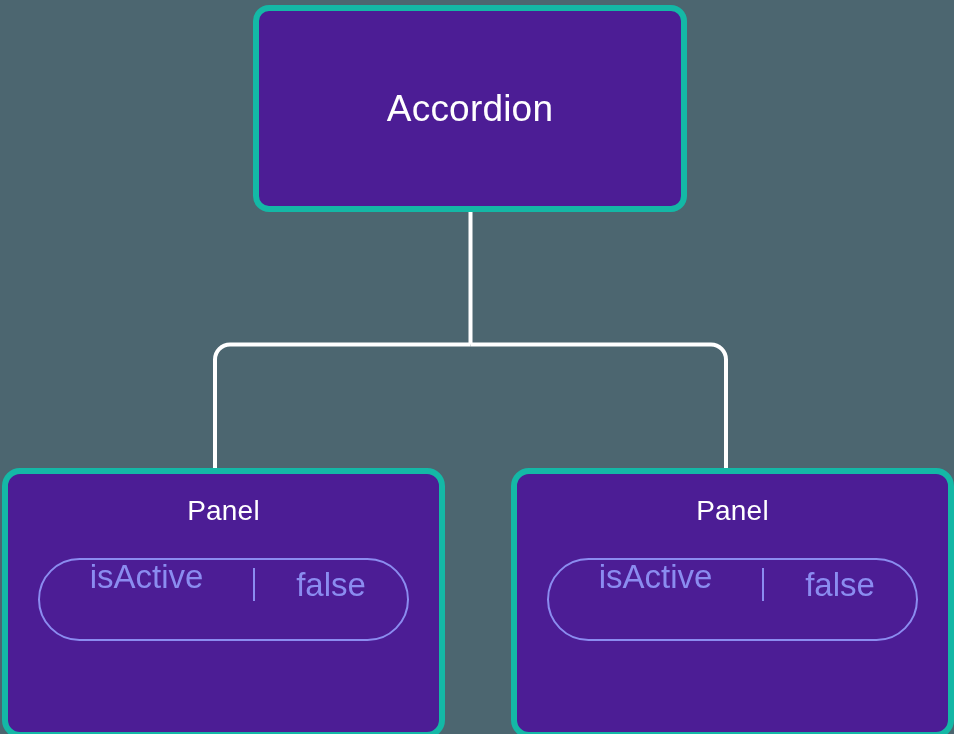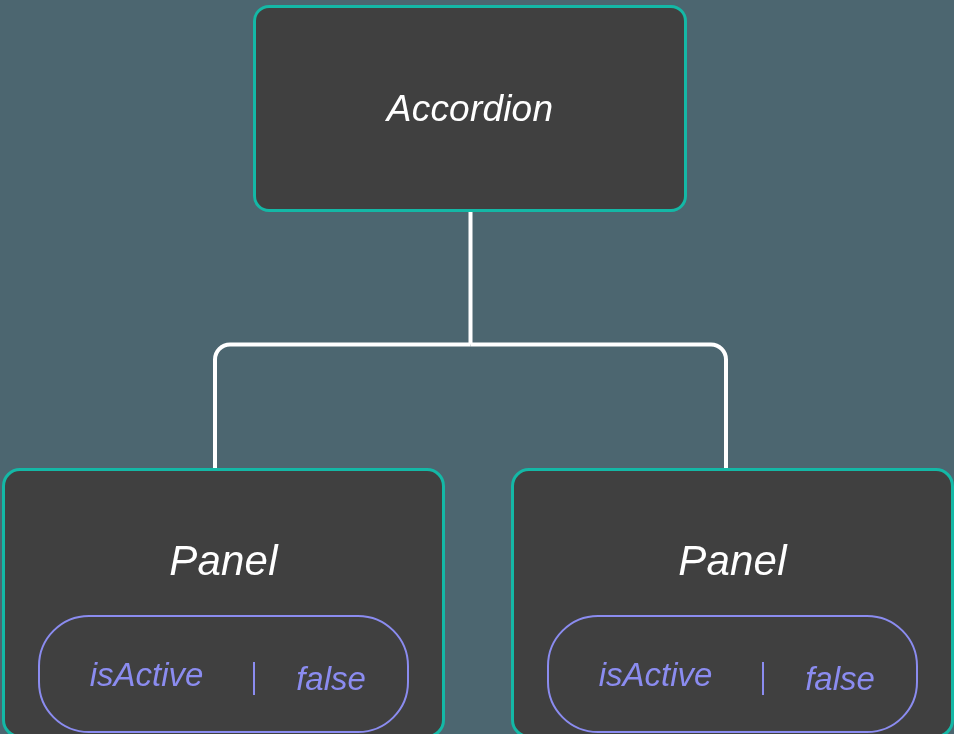--- a/index.html
+++ b/index.html
@@ -29,27 +29,26 @@
     top: 0;
     width: 954px;
     height: 734px;
     pointer-events: none;
   }
 
   
   .node {
     position: absolute;
     box-sizing: border-box;
-    background: #404040;
-    border: 3px solid #14b8a6;
+    background: #4c1d95;
+    border: 6px solid #14b8a6;
     border-radius: 16px;
     display: flex;
     flex-direction: column;
     align-items: center;
-    font-style: italic;
   }
 
   .node-title {
     color: #ffffff;
     font-weight: 400;
     letter-spacing: 0.2px;
     white-space: nowrap;
   }
 
   
@@ -70,35 +69,35 @@
     top: 468px;
     width: 443px;
     height: 270px;
     justify-content: flex-start;
     border-radius: 18px;
   }
   #node-panel-left  { left: 2px;   }
   #node-panel-right { left: 511px; }
 
   .panel-node .node-title {
-    font-size: 42px;
+    font-size: 28px;
     line-height: 1;
-    margin-top: 69px;
+    margin-top: 23px;
   }
 
   
   .prop-pill {
     position: absolute;
     top: 590px;       
     box-sizing: border-box;
-    height: 118px;
+    height: 83px;
     border: 2px solid #8b8cf0;
     border-radius: 51px;
     display: flex;
-    align-items: center;
+    align-items: flex-start;
     background: transparent;
   }
   .panel-node .prop-pill {
     position: relative;
     top: 0;
     margin-top: 33px;
     width: 371px;
   }
 
   .prop-key,

